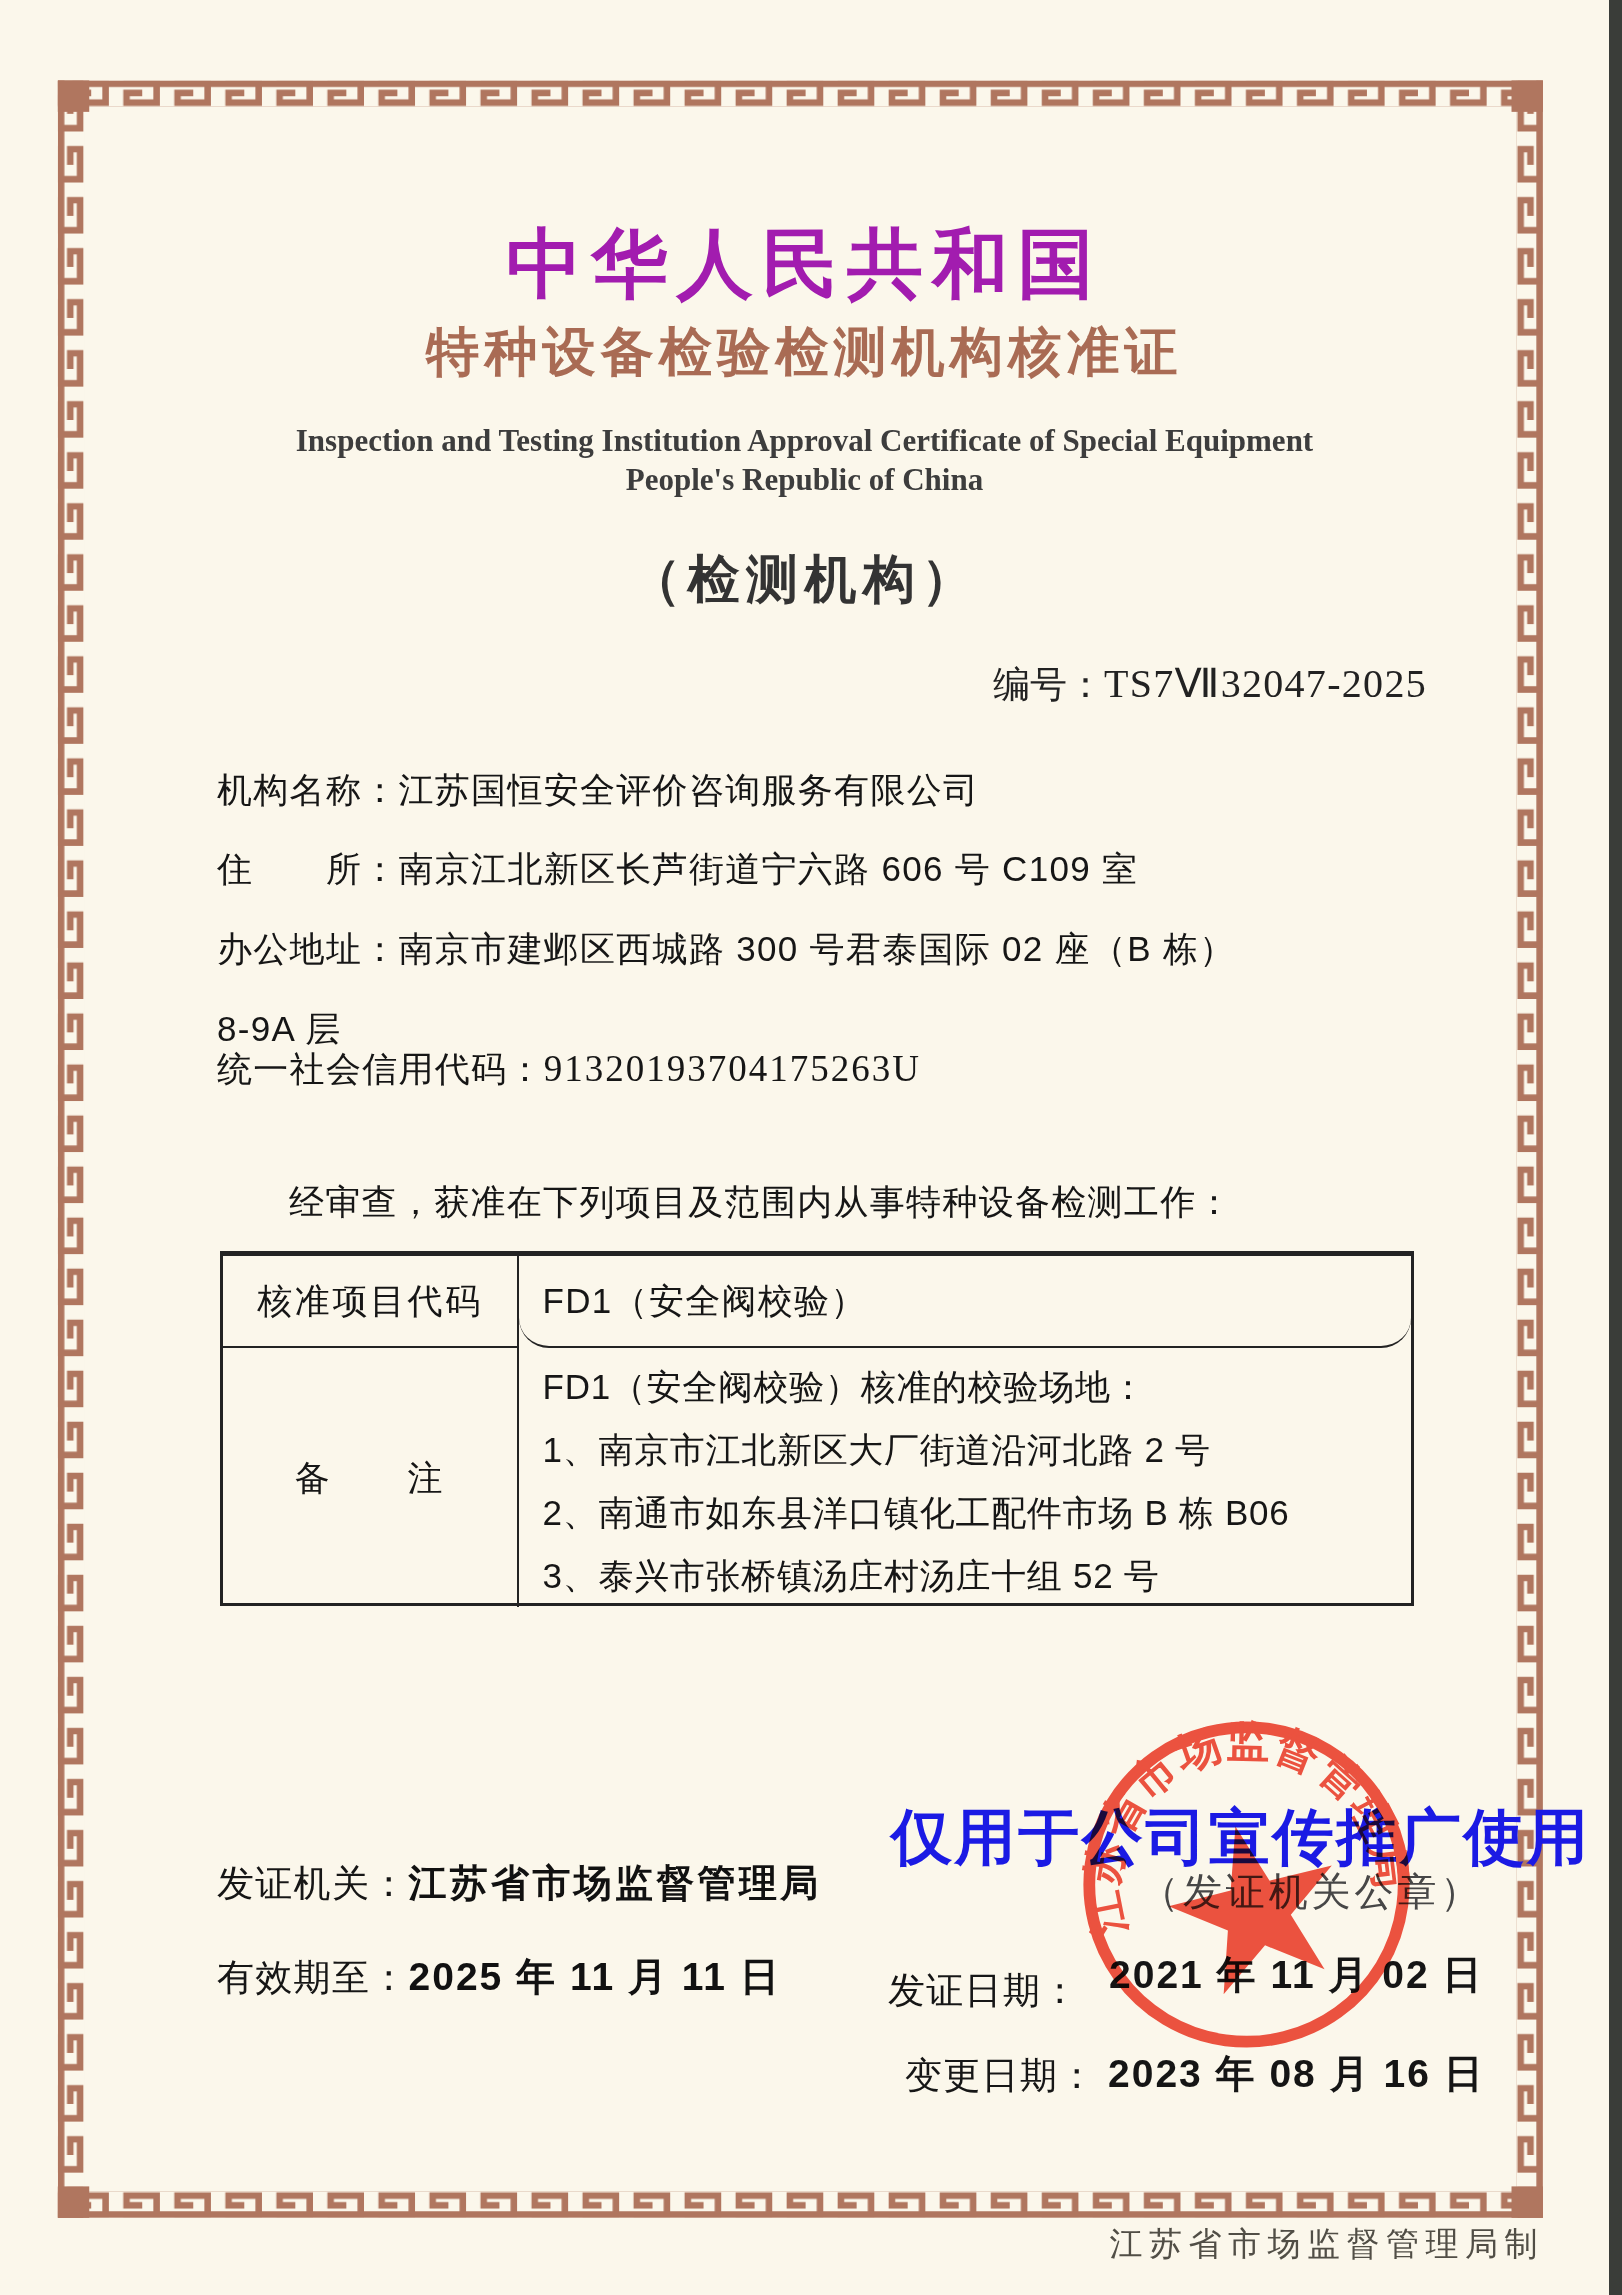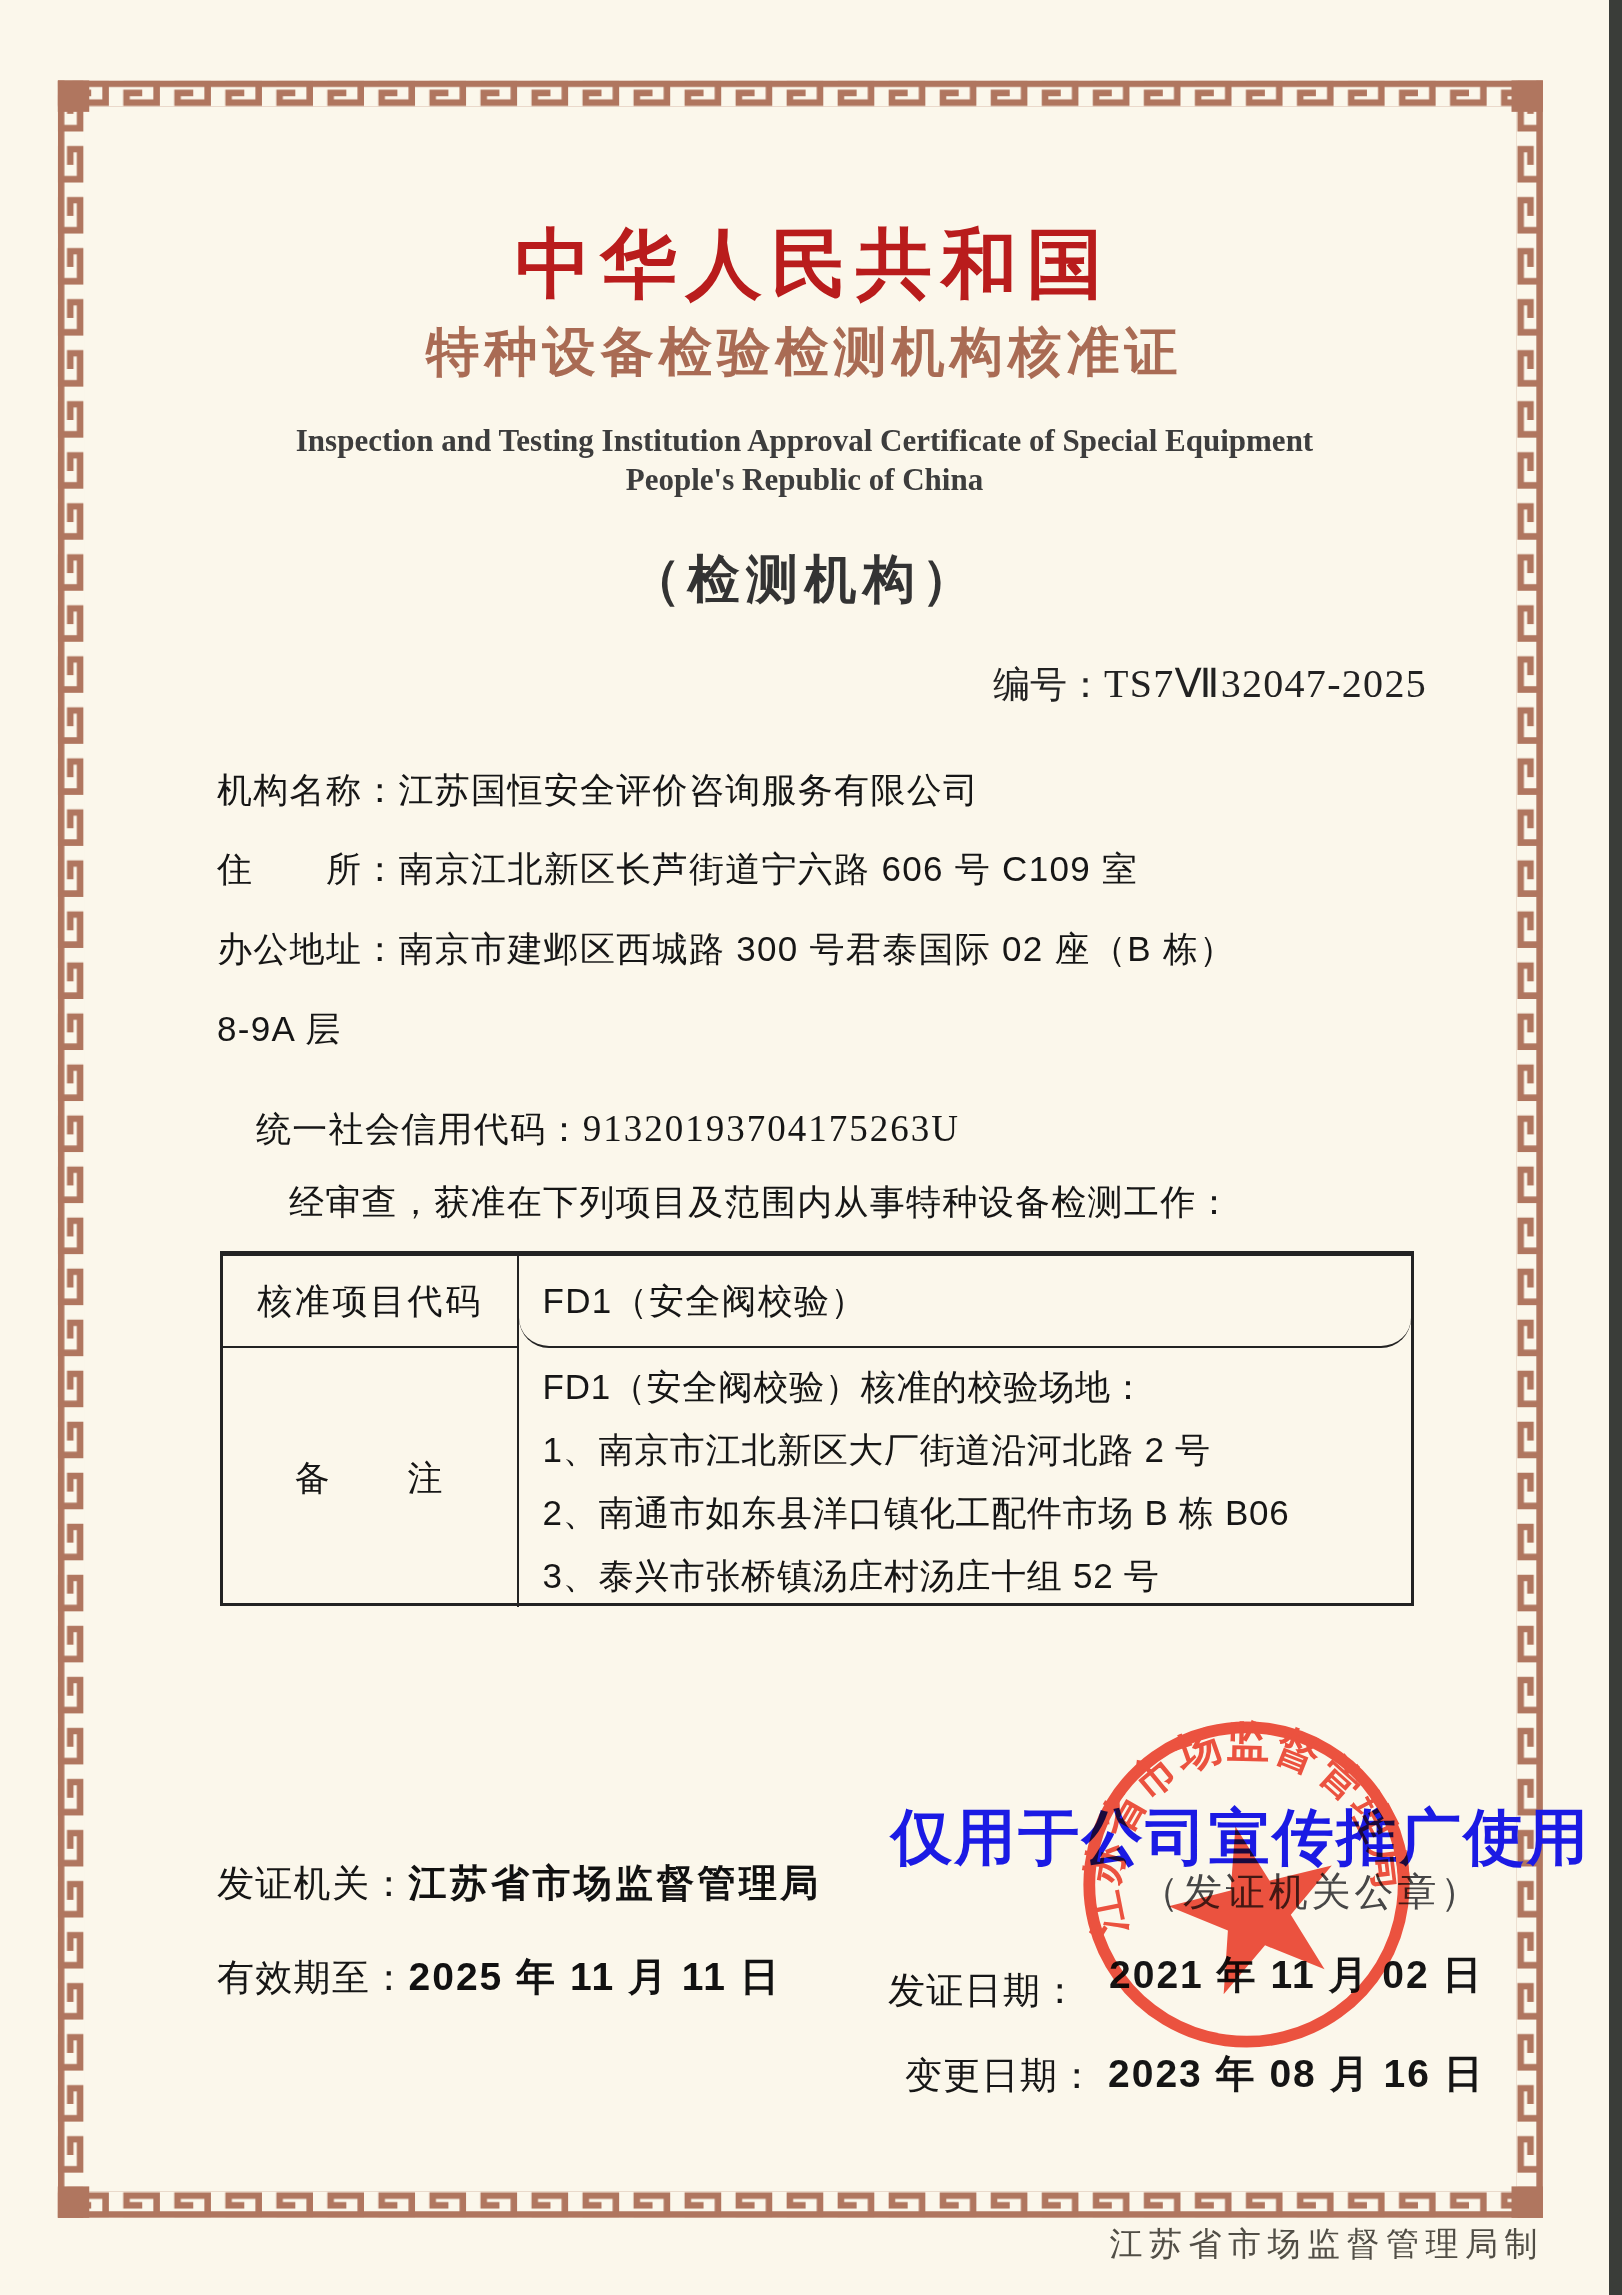--- a/index.html
+++ b/index.html
@@ -7,30 +7,30 @@
   .page{
     position:relative;
     width:1623px;height:2295px;
     background:#fbf7eb;
     overflow:hidden;
     font-family:"Liberation Sans",sans-serif;
     color:#1e1e1e;
   }
   .abs{position:absolute;line-height:1.12;white-space:nowrap;}
   .center{left:65px;width:1479px;text-align:center;}
-  .title-cn1{top:221px;font-size:76px;font-weight:700;letter-spacing:9.2px;color:#b91c1c;margin-left:9px;}
+  .title-cn1{top:221px;font-size:76px;font-weight:700;letter-spacing:9.2px;color:#a21caf;}
   .title-cn2{top:322px;font-size:53px;font-weight:700;letter-spacing:5.2px;color:#a96b54;}
   .title-en{font-family:"Liberation Serif",serif;font-weight:700;font-size:31px;color:#3d3d3d;}
   .title-en1{top:424px;}
   .title-en2{top:463px;}
   .subtitle{top:550px;font-size:52px;font-weight:700;color:#333;letter-spacing:6.5px;}
   .cert-no{top:662px;left:993px;font-size:37px;color:#222;}
   .cert-no .val{font-family:"Liberation Serif",serif;font-size:40px;letter-spacing:1.3px;}
   .info-line{left:217px;font-size:35px;color:#161616;letter-spacing:1.3px;}
-  .i1{top:770px;} .i2{top:849px;} .i3{top:929px;} .i4{top:1009px;} .i5{top:1108px;margin-left:39px;}
+  .i1{top:770px;} .i2{top:849px;} .i3{top:929px;} .i4{top:1009px;} .i5{top:1048px;}
   .i5 .val{font-family:"Liberation Serif",serif;font-size:37px;letter-spacing:2px;}
   .note{top:1182px;left:289px;font-size:35px;color:#161616;letter-spacing:1.3px;text-align:right;}
   .tbl{
     left:220px;top:1251px;width:1194px;height:355px;
     border:3.9px solid #232323;border-top-width:5.9px;
     display:grid;grid-template-columns:296px 1fr;grid-template-rows:92px 1fr;
     box-sizing:border-box;background:transparent;
   }
   .tbl .cell{box-sizing:border-box;font-size:35px;color:#161616;}
   .tbl .lab{display:flex;align-items:center;justify-content:center;border-right:2.6px solid #232323;letter-spacing:2.6px;}

